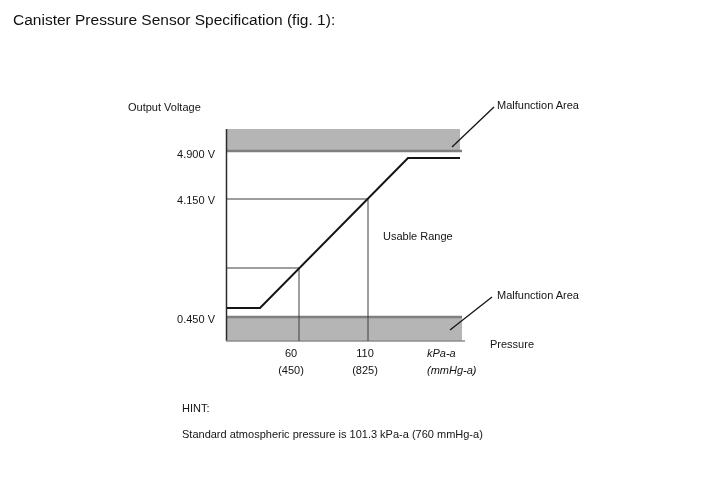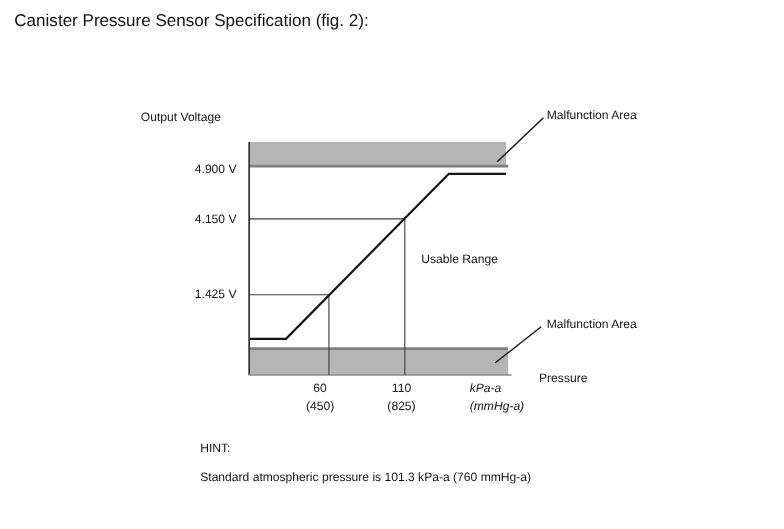--- a/index.html
+++ b/index.html
@@ -38,21 +38,21 @@
     line-height: 17px;
   }
 
   .hint-block { line-height: 16px; }
 
   svg { display: block; }
 </style>
 </head>
 <body>
 
-<div class="abs page-title">Canister Pressure Sensor Specification (fig. 2):</div>
+<div class="abs page-title">Canister Pressure Sensor Specification (fig. 1):</div>
 
 <div class="abs" style="left:0; top:0; width:713px; height:481px;">
 
   <svg width="713" height="481" viewBox="0 0 713 481">
 
     <rect x="227" y="129" width="233" height="21" fill="#b5b5b5"></rect>
     <rect x="227" y="318" width="235" height="23" fill="#b5b5b5"></rect>
 
     <line x1="227" y1="151" x2="462" y2="151" stroke-width="2.5" stroke="#7f7f7f"></line>
     <line x1="227" y1="317" x2="462" y2="317" stroke-width="2.5" stroke="#7f7f7f"></line>
@@ -70,21 +70,21 @@
 
     <line x1="452" y1="147" x2="494" y2="107" stroke-width="1.3" stroke="#141414"></line>
     <line x1="450" y1="330" x2="492" y2="297" stroke-width="1.3" stroke="#141414"></line>
   </svg>
 
   <div class="abs chart-label" style="left:128px; top:99px;">Output Voltage</div>
   <div class="abs chart-label" style="left:490px; top:336px;">Pressure</div>
 
   <div class="abs chart-label y-tick" style="left:129px; top:146px;">4.900 V</div>
   <div class="abs chart-label y-tick" style="left:129px; top:192px;">4.150 V</div>
-  <div class="abs chart-label y-tick" style="left:129px; top:260px;">1.425 V</div>
+  <div class="abs chart-label y-tick" style="left:129px; top:311px;">0.450 V</div>
 
   <div class="abs chart-label" style="left:497px; top:97px;">Malfunction Area</div>
   <div class="abs chart-label" style="left:497px; top:287px;">Malfunction Area</div>
   <div class="abs chart-label" style="left:383px; top:228px;">Usable Range</div>
 
   <div class="abs chart-label x-tick" style="left:256px; top:345px; width:70px;">
     <div>60</div>
     <div>(450)</div>
   </div>
   <div class="abs chart-label x-tick" style="left:330px; top:345px; width:70px;">

